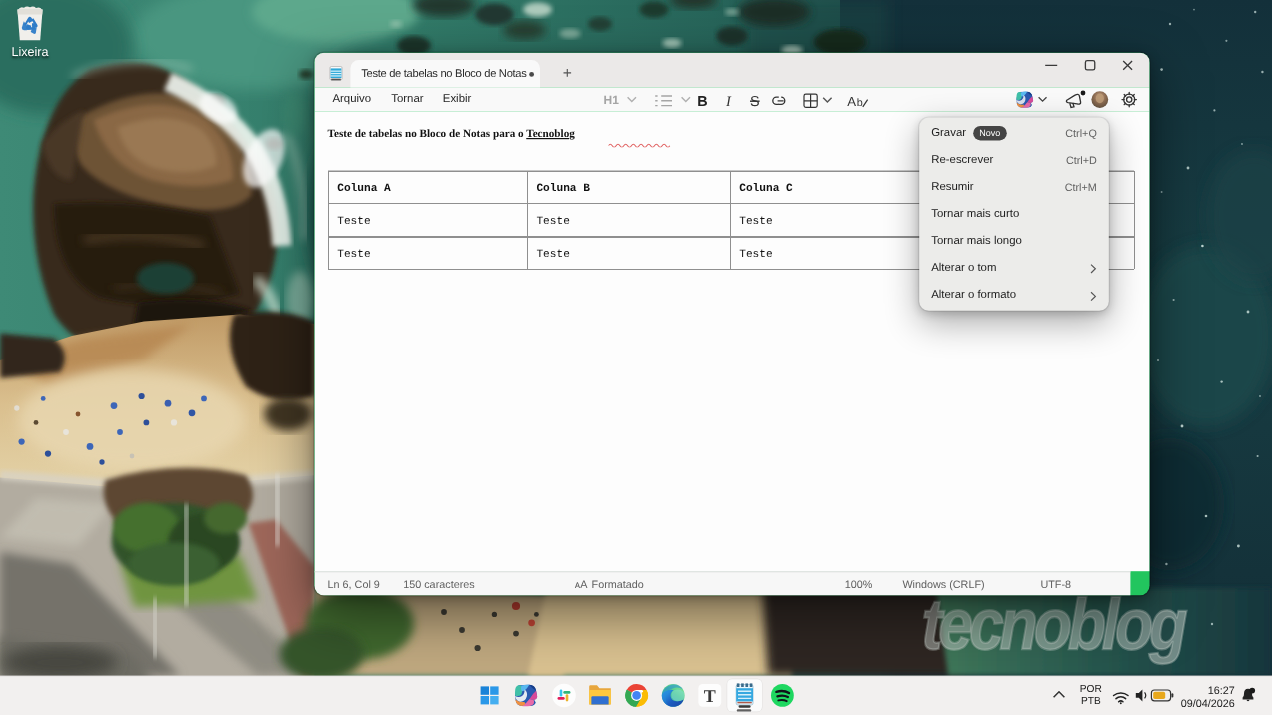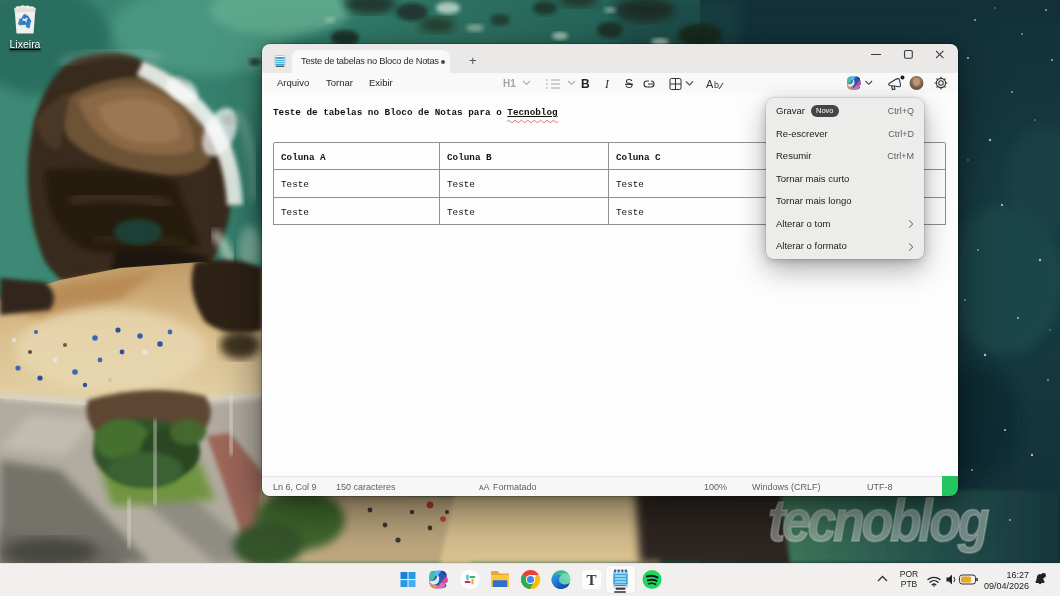--- a/index.html
+++ b/index.html
@@ -188,21 +188,21 @@
         <circle cx="972" cy="470" r="1" opacity="0.7"></circle>
     <circle cx="1032" cy="455" r="1.2" opacity="0.8"></circle>
         <circle cx="1010" cy="520" r="1" opacity="0.7"></circle>
     <circle cx="968" cy="160" r="0.8" opacity="0.6"></circle>
         <circle cx="1052" cy="60" r="1" opacity="0.7"></circle>
     <circle cx="965" cy="300" r="0.9" opacity="0.7"></circle>
         <circle cx="1050" cy="330" r="0.8" opacity="0.6"></circle>
   </g>
 </svg>
 
-<div class="abs" style="left:0;top:4px;width:50px;text-align:center;text-decoration:underline;">
+<div class="abs" style="left:0;top:4px;width:50px;text-align:center;">
   <svg width="26" height="31" viewBox="0 0 26 31" style="display:block;margin:0 auto;">
     <path d="M2.5,4 L23.5,4 L21.5,29.5 L4.5,29.5 Z" fill="#f1efeb"></path>
     <path d="M2.5,4 L23.5,4 L23.2,8 L2.8,8 Z" fill="#e2dfd8"></path>
     <path d="M3,4.2 Q5,1 8,2.5 Q10,0.5 13,2 Q16,0.8 18,2.6 Q21.5,1.2 23,4.2 Z" fill="#eceae4"></path>
     <g fill="#2e7cc8">
       <path d="M8.2,16.5 L11.5,10.8 Q12.8,9.2 14.2,10.8 L15.6,13.2 L12.2,15.2 L11.5,14 L9.8,17.2 Z"></path>
       <path d="M15.8,11.2 L19.2,16.8 Q19.8,18.6 17.8,19 L14.8,19.2 L14.6,15.4 L16,15.3 L14.2,12.2 Z"></path>
       <path d="M17.5,20.5 L11.2,21 Q9.2,20.8 9.6,19 L10.6,16.2 L14.2,17.5 L13.7,18.8 L17.3,18.6 Z"></path>
       <path d="M7.8,13.8 L6.2,19.2 Q6,21 8,21.2 L10.4,21.3 L10.5,17.4 Z" opacity="0.95"></path>
       <path d="M14.9,19 L18.6,18.8 L17.9,23.2 Q17.4,24.8 15.8,24 L13.6,22.6 Z" opacity="0.95"></path>
@@ -319,21 +319,21 @@
     <g transform="translate(101,11)">
       <g fill="none" stroke="#333" stroke-width="1.1">
         <circle r="2.2"></circle>
         <path d="M0,-6 L0,-4.2 M4.2,-4.2 L3,-3 M6,0 L4.2,0 M4.2,4.2 L3,3 M0,6 L0,4.2 M-4.2,4.2 L-3,3 M-6,0 L-4.2,0 M-4.2,-4.2 L-3,-3" stroke-linecap="round"></path>
         <circle r="4.6"></circle>
       </g>
     </g>
   </svg>
 
   <div class="abs" style="left:0;top:49px;width:696px;height:383px;background:#fdfdfd;"></div>
-  <div class="abs" style="left:11px;top:63px;font-family:Liberation Mono, monospace;font-size:9.3px;font-weight:bold;color:#111;white-space:pre;">Teste de tabelas no Bloco de Notas para o <span style="text-decoration:underline;">Tecnoblog</span></div>
+  <div class="abs" style="left:11px;top:63px;font-family:Liberation Serif, serif;font-size:9.3px;font-weight:bold;color:#111;white-space:pre;">Teste de tabelas no Bloco de Notas para o <span style="text-decoration:underline;">Tecnoblog</span></div>
   <svg class="abs" width="52" height="4" viewBox="0 0 52 4" style="left:245px;top:74.5px;">
         <path d="M0,2.5 q1.6,-2.5 3.2,0 t3.2,0 t3.2,0 t3.2,0 t3.2,0 t3.2,0 t3.2,0 t3.2,0 t3.2,0 t3.2,0 t3.2,0 t3.2,0 t3.2,0 t3.2,0 t3.2,0 t3.2,0" stroke="#e06060" stroke-width="0.9" fill="none"></path>
       </svg>
 
   <svg class="abs" width="680" height="90" viewBox="0 0 680 90" style="left:11px;top:98px;">
     <g stroke="#8f8f8f" stroke-width="1" shape-rendering="crispEdges">
       <line x1="0.5" y1="0.5" x2="672" y2="0.5"></line>
       <line x1="0.5" y1="27.5" x2="672" y2="27.5"></line>
       <line x1="0.5" y1="55.5" x2="672" y2="55.5"></line>
       <line x1="0.5" y1="82.5" x2="672" y2="82.5"></line>

